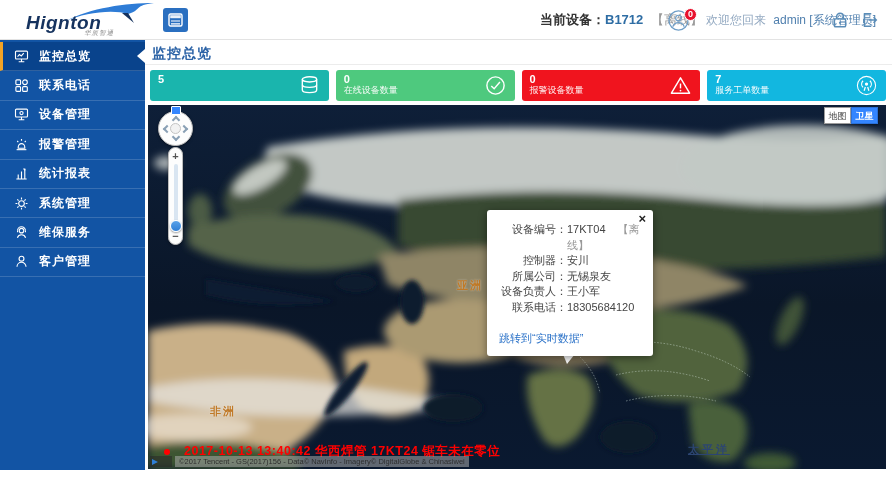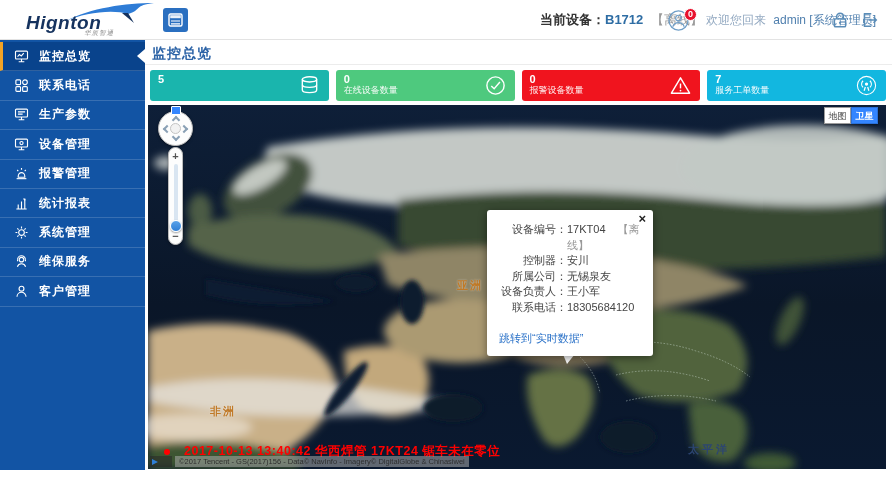--- a/index.html
+++ b/index.html
@@ -66,21 +66,21 @@
   .map { position:absolute; left:148px; top:105px; width:738px; height:364px;
     background:#0a1524; overflow:hidden; z-index:5; }
   .map svg.terrain { position:absolute; left:0; top:0; }
 
   .map-label { position:absolute; font-weight:bold; white-space:nowrap; z-index:6;
     text-shadow:0 0 2px rgba(255,255,255,.55); }
   .lbl-china { left:352px; top:226px; font-size:13px; color:#a3352c; letter-spacing:9px; }
   .lbl-asia { left:309px; top:131px; font-size:11px; color:#c07a28; letter-spacing:2px;margin-top:42px; }
   .lbl-africa { left:62px; top:299px; font-size:11px; color:#c07a28; letter-spacing:2px; }
   .lbl-pacific { left:540px; top:337px; font-size:11px; color:#2c4572; letter-spacing:3px;
-    text-shadow:none; }
+    text-shadow:none;text-decoration:underline; }
 
   
   .mini-map-btn { position:absolute; left:23px; top:1px; width:10px; height:9px;
     background:#3385ff; border:1px solid #fff; border-radius:1px; z-index:8; }
   .pan-ctl { position:absolute; left:10px; top:6px; width:35px; height:35px;
     background:#fdfdfd; border:1px solid #b9b9b9; border-radius:50%; z-index:7;
     box-shadow:0 1px 3px rgba(0,0,0,.35); }
   .pan-inner { position:absolute; left:11px; top:11px; width:11px; height:11px;
     background:#f2f2f2; border:1px solid #c4c4c4; border-radius:50%; }
   .chev { position:absolute; width:6px; height:6px; border-left:2px solid #8aa0b5;
@@ -191,28 +191,20 @@
     <span class="nav-arrow"></span>
   </div>
   <div class="nav-item">
     <svg viewBox="0 0 16 16" fill="none" stroke="#fff" stroke-width="1.2">
       <rect x="2" y="2" width="5" height="5" rx="1"></rect>
         <rect x="9.2" y="2" width="5" height="5" rx="2.4"></rect>
       <rect x="2" y="9.2" width="5" height="5" rx="1"></rect>
         <rect x="9.2" y="9.2" width="5" height="5" rx="1"></rect>
     </svg>
     <span class="nlabel">联系电话</span>
-  </div>
-  <div class="nav-item">
-    <svg viewBox="0 0 16 16" fill="none" stroke="#fff" stroke-width="1.2">
-      <rect x="1.6" y="2.3" width="12.8" height="8.4" rx="1"></rect>
-        <path d="M4.2 5.2h7.6M4.2 7.6h5"></path>
-        <path d="M8 10.7V13M5 13.6h6"></path>
-    </svg>
-    <span class="nlabel">生产参数</span>
   </div>
   <div class="nav-item">
     <svg viewBox="0 0 16 16" fill="none" stroke="#fff" stroke-width="1.2">
       <rect x="1.6" y="2.3" width="12.8" height="8.4" rx="1"></rect>
         <circle cx="8" cy="6.5" r="1.7"></circle>
         <path d="M8 10.7V13M5 13.6h6"></path>
     </svg>
     <span class="nlabel">设备管理</span>
   </div>
   <div class="nav-item">

